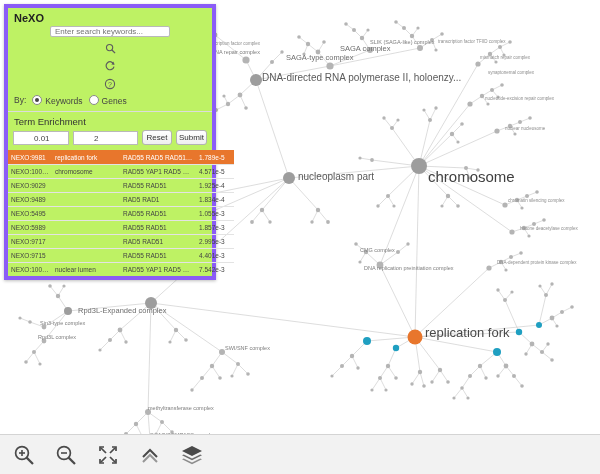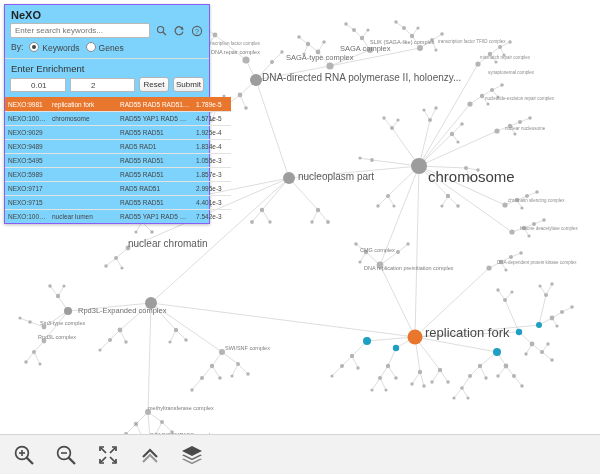--- a/index.html
+++ b/index.html
@@ -39,37 +39,38 @@
   .netlabel.md   { font-size: 10px;  color: #5a5a5a; }
   .netlabel.lg   { font-size: 13px;  color: #4a4a4a; }
   .netlabel.xl   { font-size: 15px;  color: #3f3f3f; }
 
   
   #panel {
     position: absolute;
     left: 4px;
     top: 4px;
     width: 204px;
-    background: #7dd3fc;
-    border: 1px solid #8b5cf6;
+    background: #bef264;
+    border: 4px solid #8b5cf6;
     box-shadow: 0 1px 3px rgba(0,0,0,.25);
     font-size: 9px;
     color: #333;
   }
   #panel-title {
     padding: 4px 6px 2px 6px;
     font-size: 11px;
     font-weight: bold;
     color: #222;
   }
   .search-row {
     display: flex;
     align-items: center;
     padding: 0 5px 4px 5px;
     gap: 4px;
+    flex-direction: column;
   }
   .search-input {
     flex: 1;
     height: 15px;
     border: 1px solid #b9b9b9;
     border-radius: 2px;
     background: #fff;
     font-size: 8px;
     color: #9a9a9a;
     padding: 0 4px;
@@ -590,21 +591,21 @@
     <div class="radio-row">
       <span>By:</span>
       <span>
         <span class="radio checked"></span><span class="radio-label">Keywords</span>
       </span>
       <span>
         <span class="radio"></span><span class="radio-label">Genes</span>
       </span>
     </div>
 
-    <div class="section-head">Enter Enrichment</div>
+    <div class="section-head">Term Enrichment</div>
 
 
     <div class="params-row">
       <div class="param-input">0.01</div>
       <div class="param-input wide">2</div>
       <div class="btn">Reset</div>
       <div class="btn">Submit</div>
     </div>
 
     <table id="result-table">

